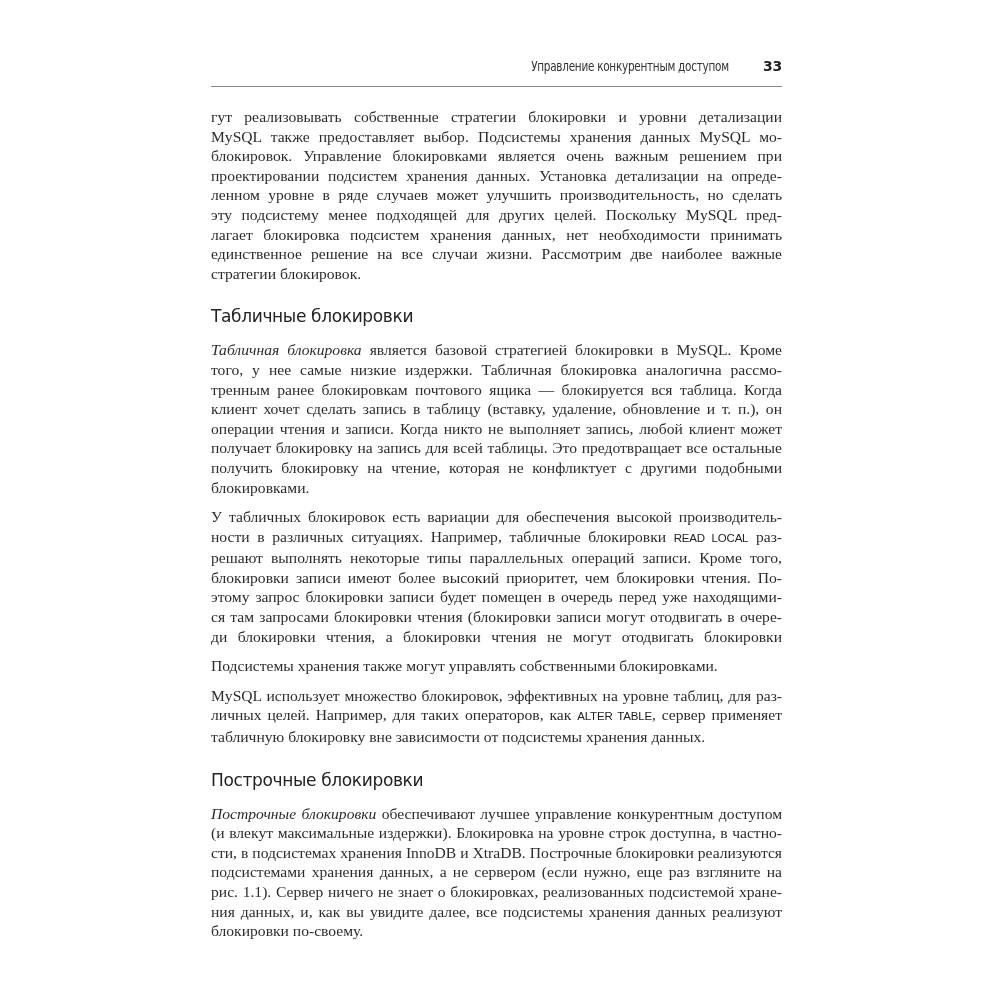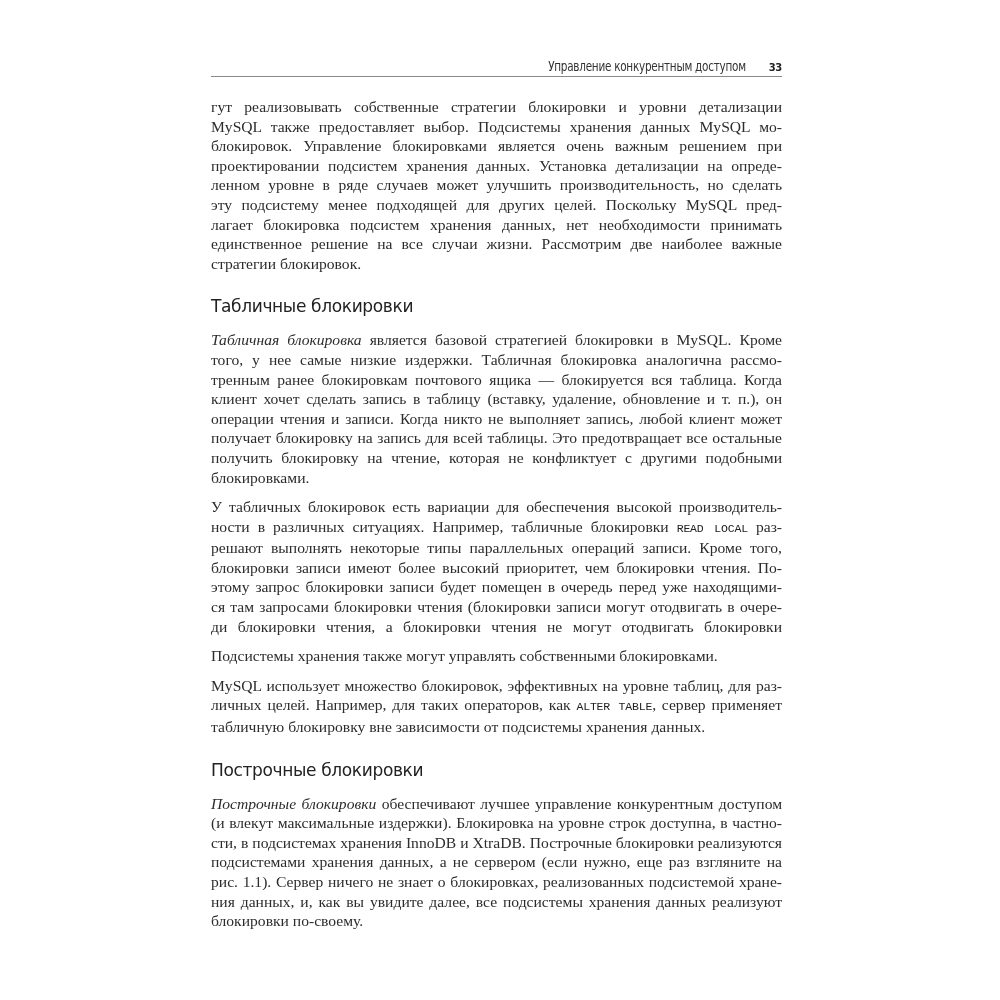--- a/index.html
+++ b/index.html
@@ -20,33 +20,33 @@
       width: 571px;
       color: #2a2a2a;
     }
     .running-head {
       display: flex;
       justify-content: flex-end;
       align-items: baseline;
       font-family: "DejaVu Sans", sans-serif;
       font-size: 13.5px;
       color: #333;
-      padding-bottom: 2px;
+      padding-bottom: 12px;
       border-bottom: 1.5px solid #8a8a8a;
       letter-spacing: -0.3px;
     }
     .running-head .chapter {
       font-stretch: condensed;
       transform: scaleX(0.86);
       transform-origin: right center;
     }
     .running-head .pagenum {
       font-weight: bold;
-      margin-left: 23px;
-      font-size: 10px;
+      margin-left: 34px;
+      font-size: 14px;
       color: #222;
     }
     .content {
       margin-top: 20px;
     }
     p {
       font-family: "Liberation Serif", serif;
       font-size: 15.6px;
       line-height: 19.6px;
       margin: 0 0 10px 0;
@@ -60,21 +60,21 @@
       text-align-last: justify;
       white-space: nowrap;
     }
     p .line.last {
       text-align-last: left;
     }
     em {
       font-style: italic;
     }
     code {
-      font-family: Liberation Mono, monospace;
+      font-family: Liberation Sans, sans-serif;
       font-size: 11.5px;
       letter-spacing: -0.2px;
       color: #222;
     }
     h2 {
       font-family: "DejaVu Sans", sans-serif;
       font-weight: normal;
       font-size: 18.5px;
       color: #222;
       margin: 22px 0 14px 0;

